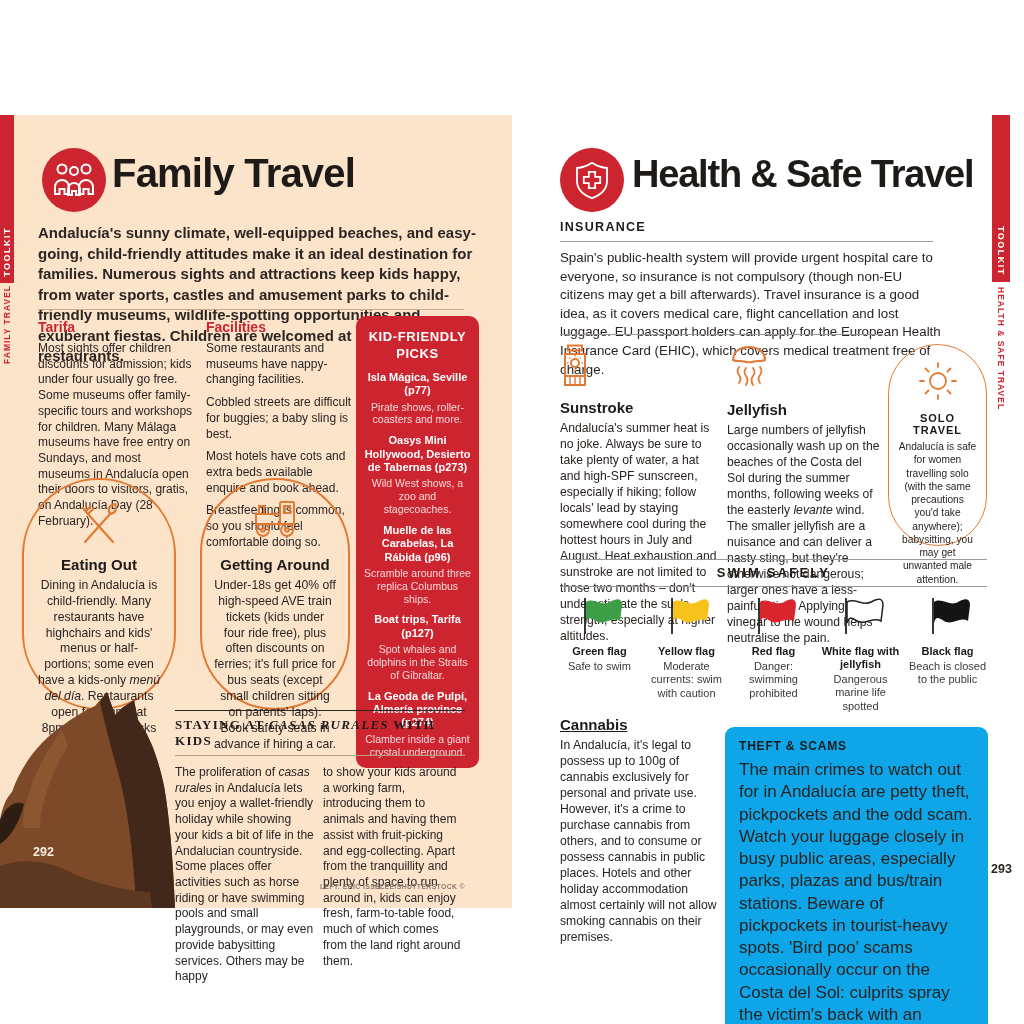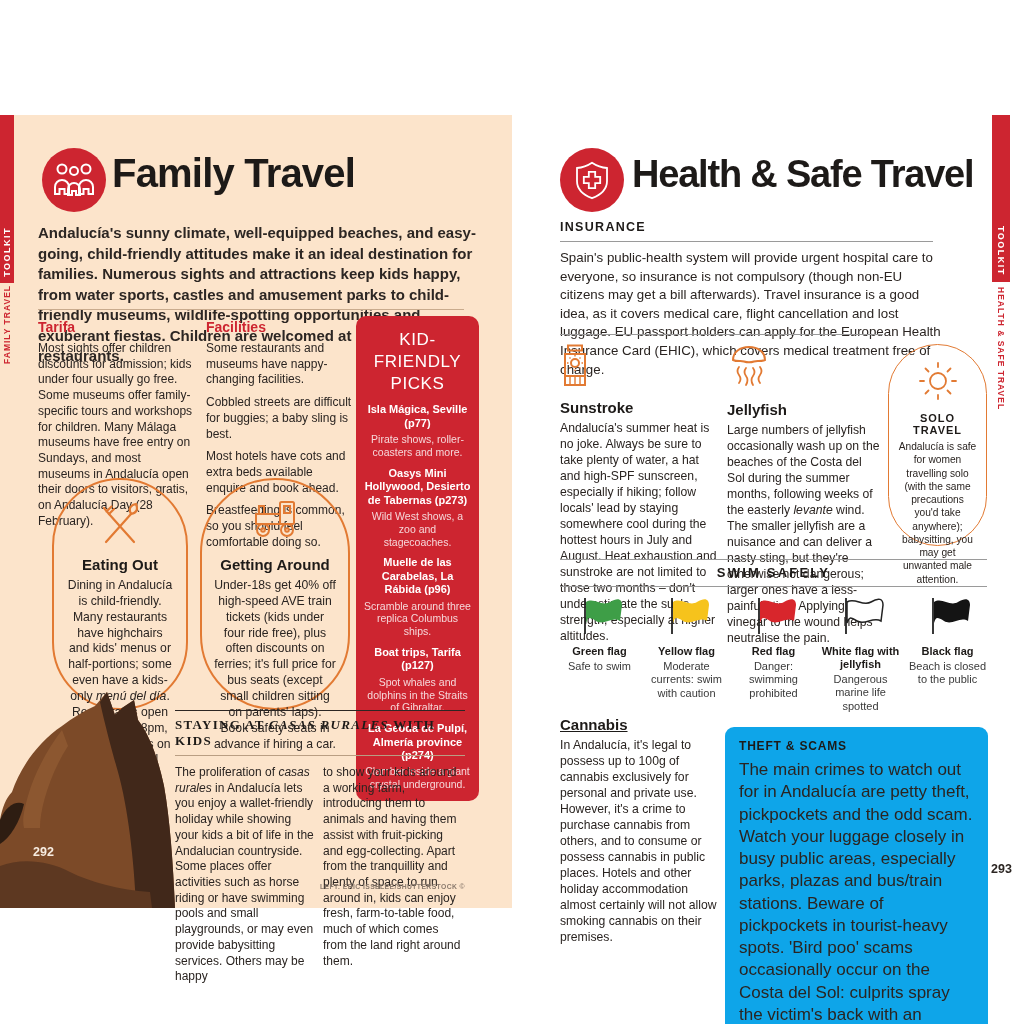--- a/index.html
+++ b/index.html
@@ -26,21 +26,21 @@
 
   .red-h{color:#cd2530;font-size:14px;font-weight:700;margin:0 0 6px 0;}
   .body-txt{font-size:12px;line-height:1.31;margin:0;}
   .body-txt + .body-txt{margin-top:7px;}
   .hr{border-top:1px solid #c9ab8d;}
   .hr-gray{border-top:1px solid #9a9a9a;}
   .hr-dark{border-top:1.5px solid #2c2623;}
 
   
   .kidbox{background:#cd2530;border-radius:10px;color:#fff;text-align:center;padding:13px 8px 10px 8px;}
-  .kidbox .kb-h{font-size:17px;font-weight:400;letter-spacing:0.6px;line-height:1.3;margin:0 0 4px 0;}
+  .kidbox .kb-h{font-size:13px;font-weight:700;letter-spacing:0.6px;line-height:1.3;margin:0 0 4px 0;}
   .kidbox .kb-name{font-size:11px;font-weight:700;line-height:1.22;margin:8px 0 3px 0;}
   .kidbox .kb-desc{font-size:10.5px;line-height:1.22;margin:0;color:rgba(255,255,255,0.82);}
 
   
   .oval{border:2px solid #e27a33;border-radius:80px;text-align:center;box-sizing:border-box;}
   .oval .ov-h{font-size:15px;font-weight:700;margin:8px 0 5px 0;color:#1d1a18;}
   .oval .ov-b{font-size:12.2px;line-height:1.3;margin:0;}
   .oval-small{border:1.5px solid #e27a33;border-radius:50px;text-align:center;box-sizing:border-box;}
   .oval-small .ovs-h{font-size:11px;font-weight:700;letter-spacing:1px;margin:7px 0 4px 0;color:#1d1a18;}
   .oval-small .ovs-b{font-size:10.2px;line-height:1.3;margin:0;}
@@ -120,21 +120,21 @@
       <p class="kb-name">Oasys Mini Hollywood, Desierto de Tabernas (p273)</p>
       <p class="kb-desc">Wild West shows, a zoo and stagecoaches.</p>
       <p class="kb-name">Muelle de las Carabelas, La Rábida (p96)</p>
       <p class="kb-desc">Scramble around three replica Columbus ships.</p>
       <p class="kb-name">Boat trips, Tarifa (p127)</p>
       <p class="kb-desc">Spot whales and dolphins in the Straits of Gibraltar.</p>
       <p class="kb-name">La Geoda de Pulpí, Almería province (p274)</p>
       <p class="kb-desc">Clamber inside a giant crystal underground.</p>
     </div>
 
-    <div class="abs oval" style="left:52px;top:363px;width:136px;height:232px;padding:22px 13px;">
+    <div class="abs oval" style="left:22px;top:363px;width:154px;height:232px;padding:22px 13px;">
       <svg width="44" height="42" viewBox="0 0 44 42">
         <g fill="none" stroke="#e27a33" stroke-width="2.2" stroke-linecap="round">
           <path d="M8 40 L33 12"></path>
           <path d="M33 12 C30 6 33 3 38 2 C40 7 39 11 33 12 Z"></path>
           <path d="M36 40 L11 12"></path>
           <path d="M11 12 L6 6 M8.5 9.5 L13.5 4.5 M11 12 L16 7"></path>
         </g>
       </svg>
       <p class="ov-h">Eating Out</p>
       <p class="ov-b"><span>Dining in Andalucía is child-friendly. Many restaurants have highchairs and kids' menus or half-portions; some even have a kids-only </span><span class="it">menú del día</span><span>. Restaurants open for dinner at 8pm, so keep snacks on hand for small stomachs.</span></p>

